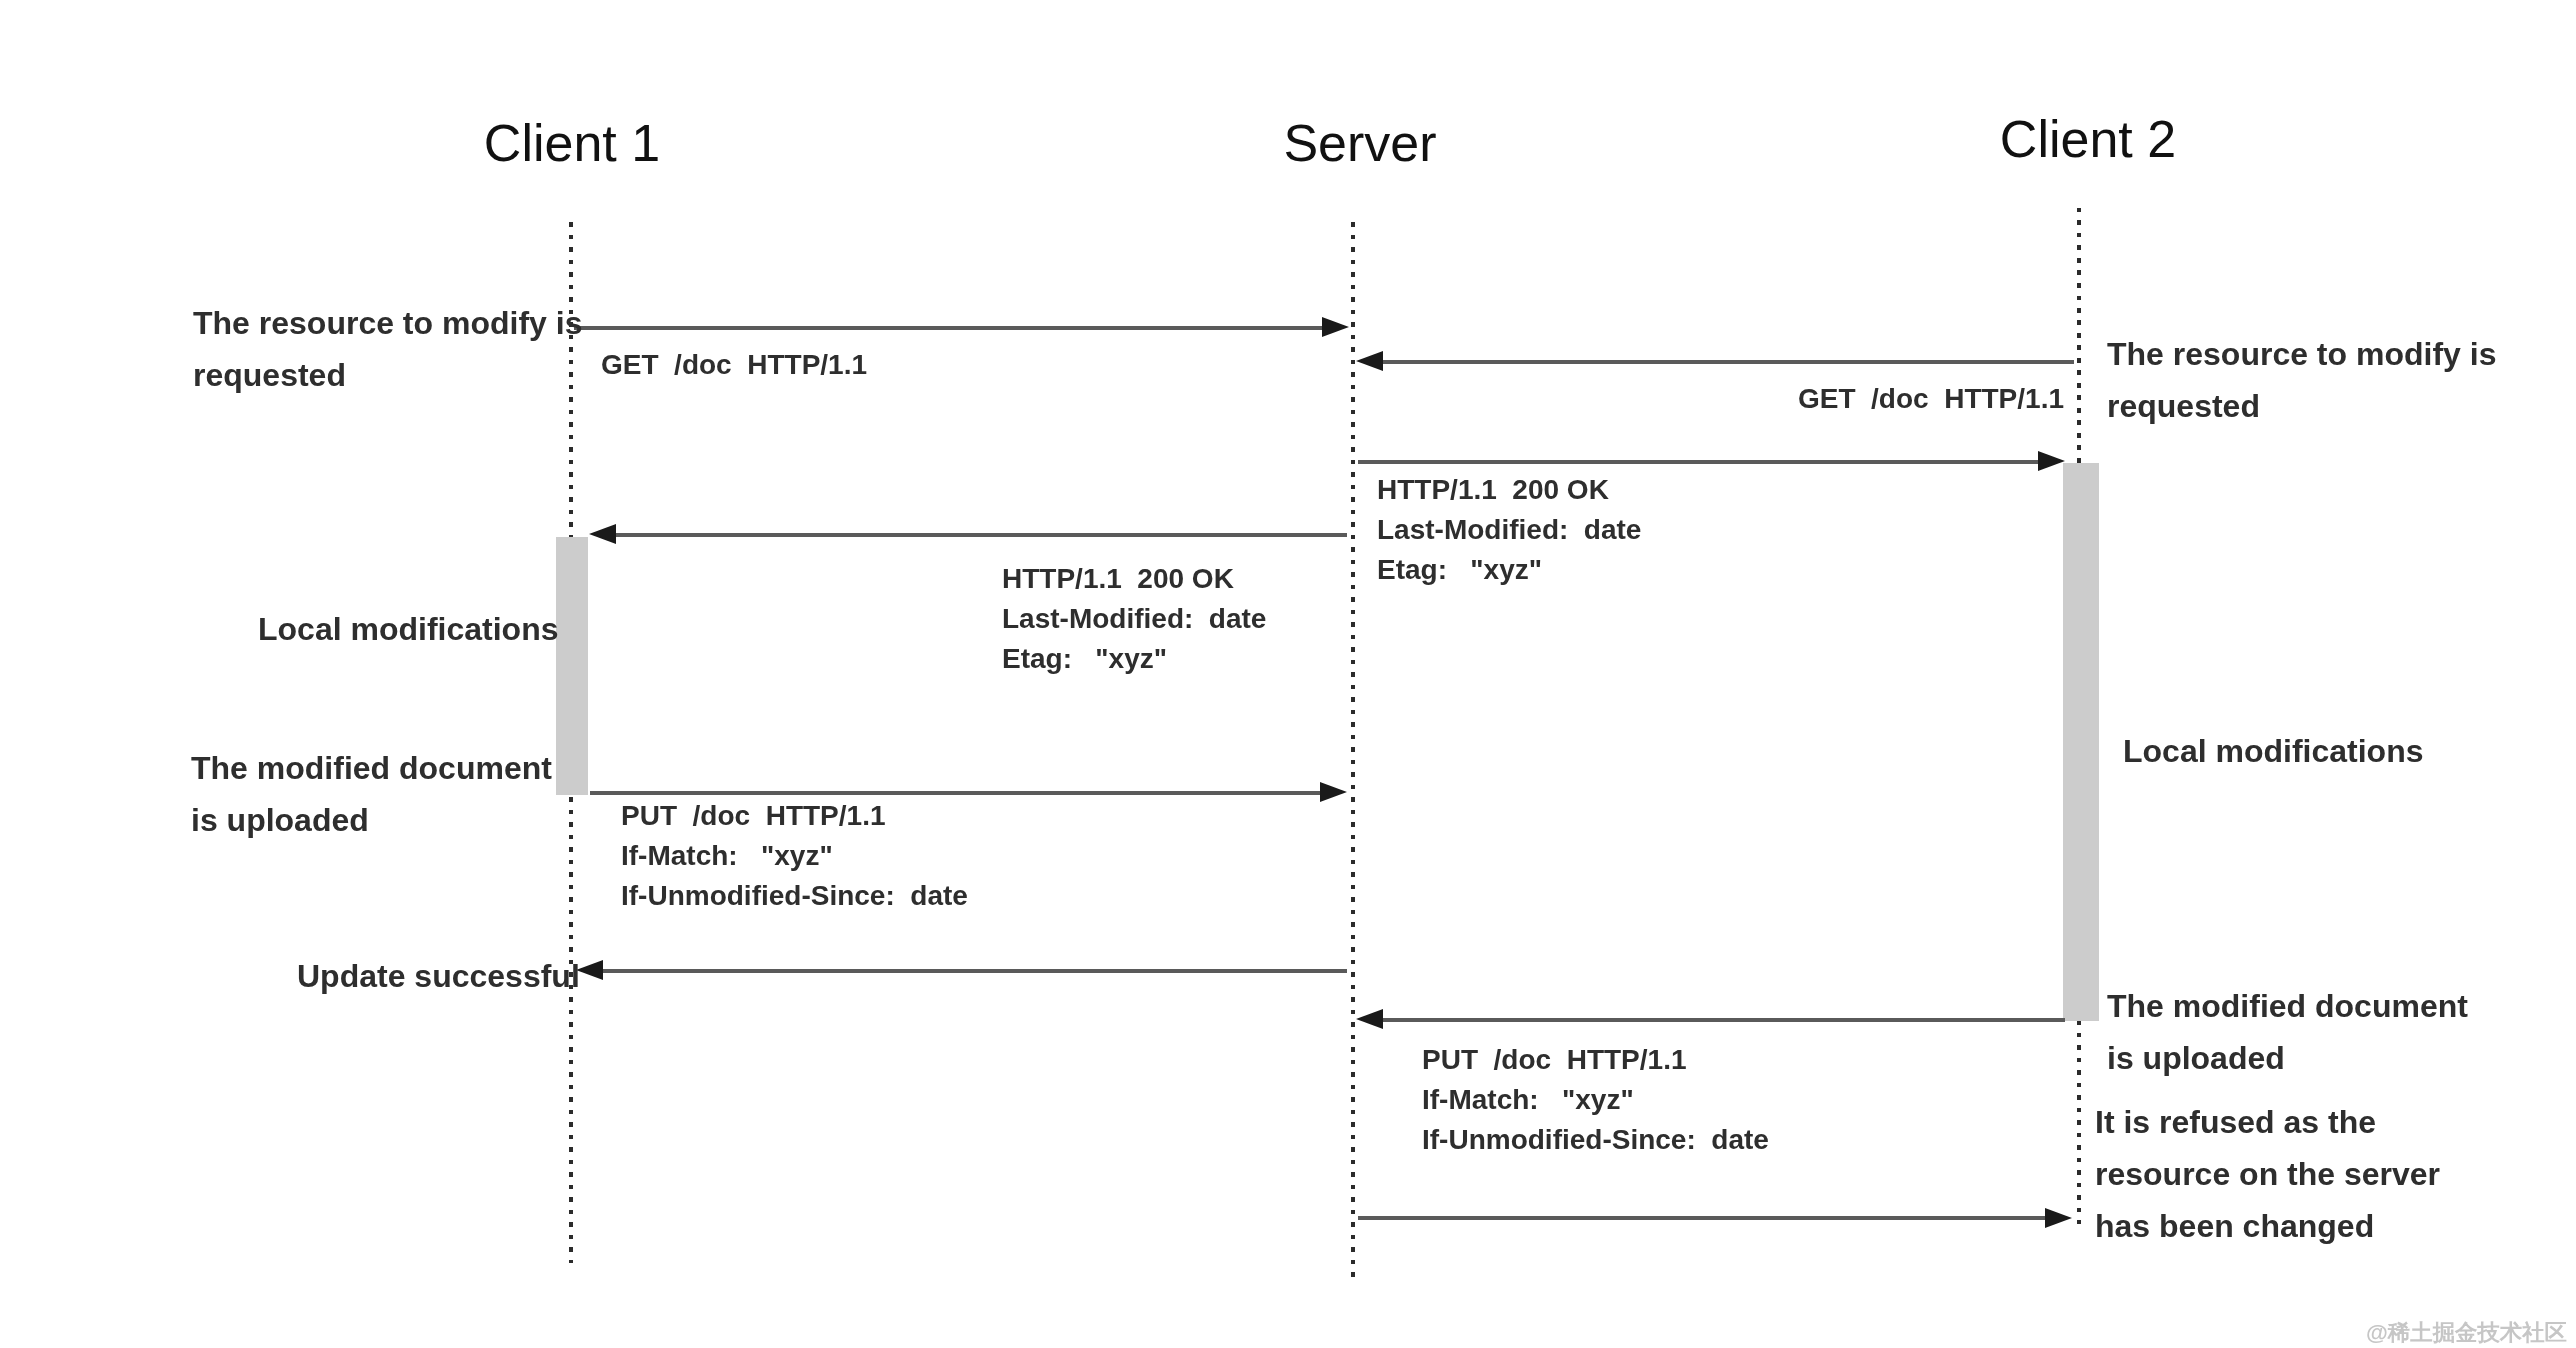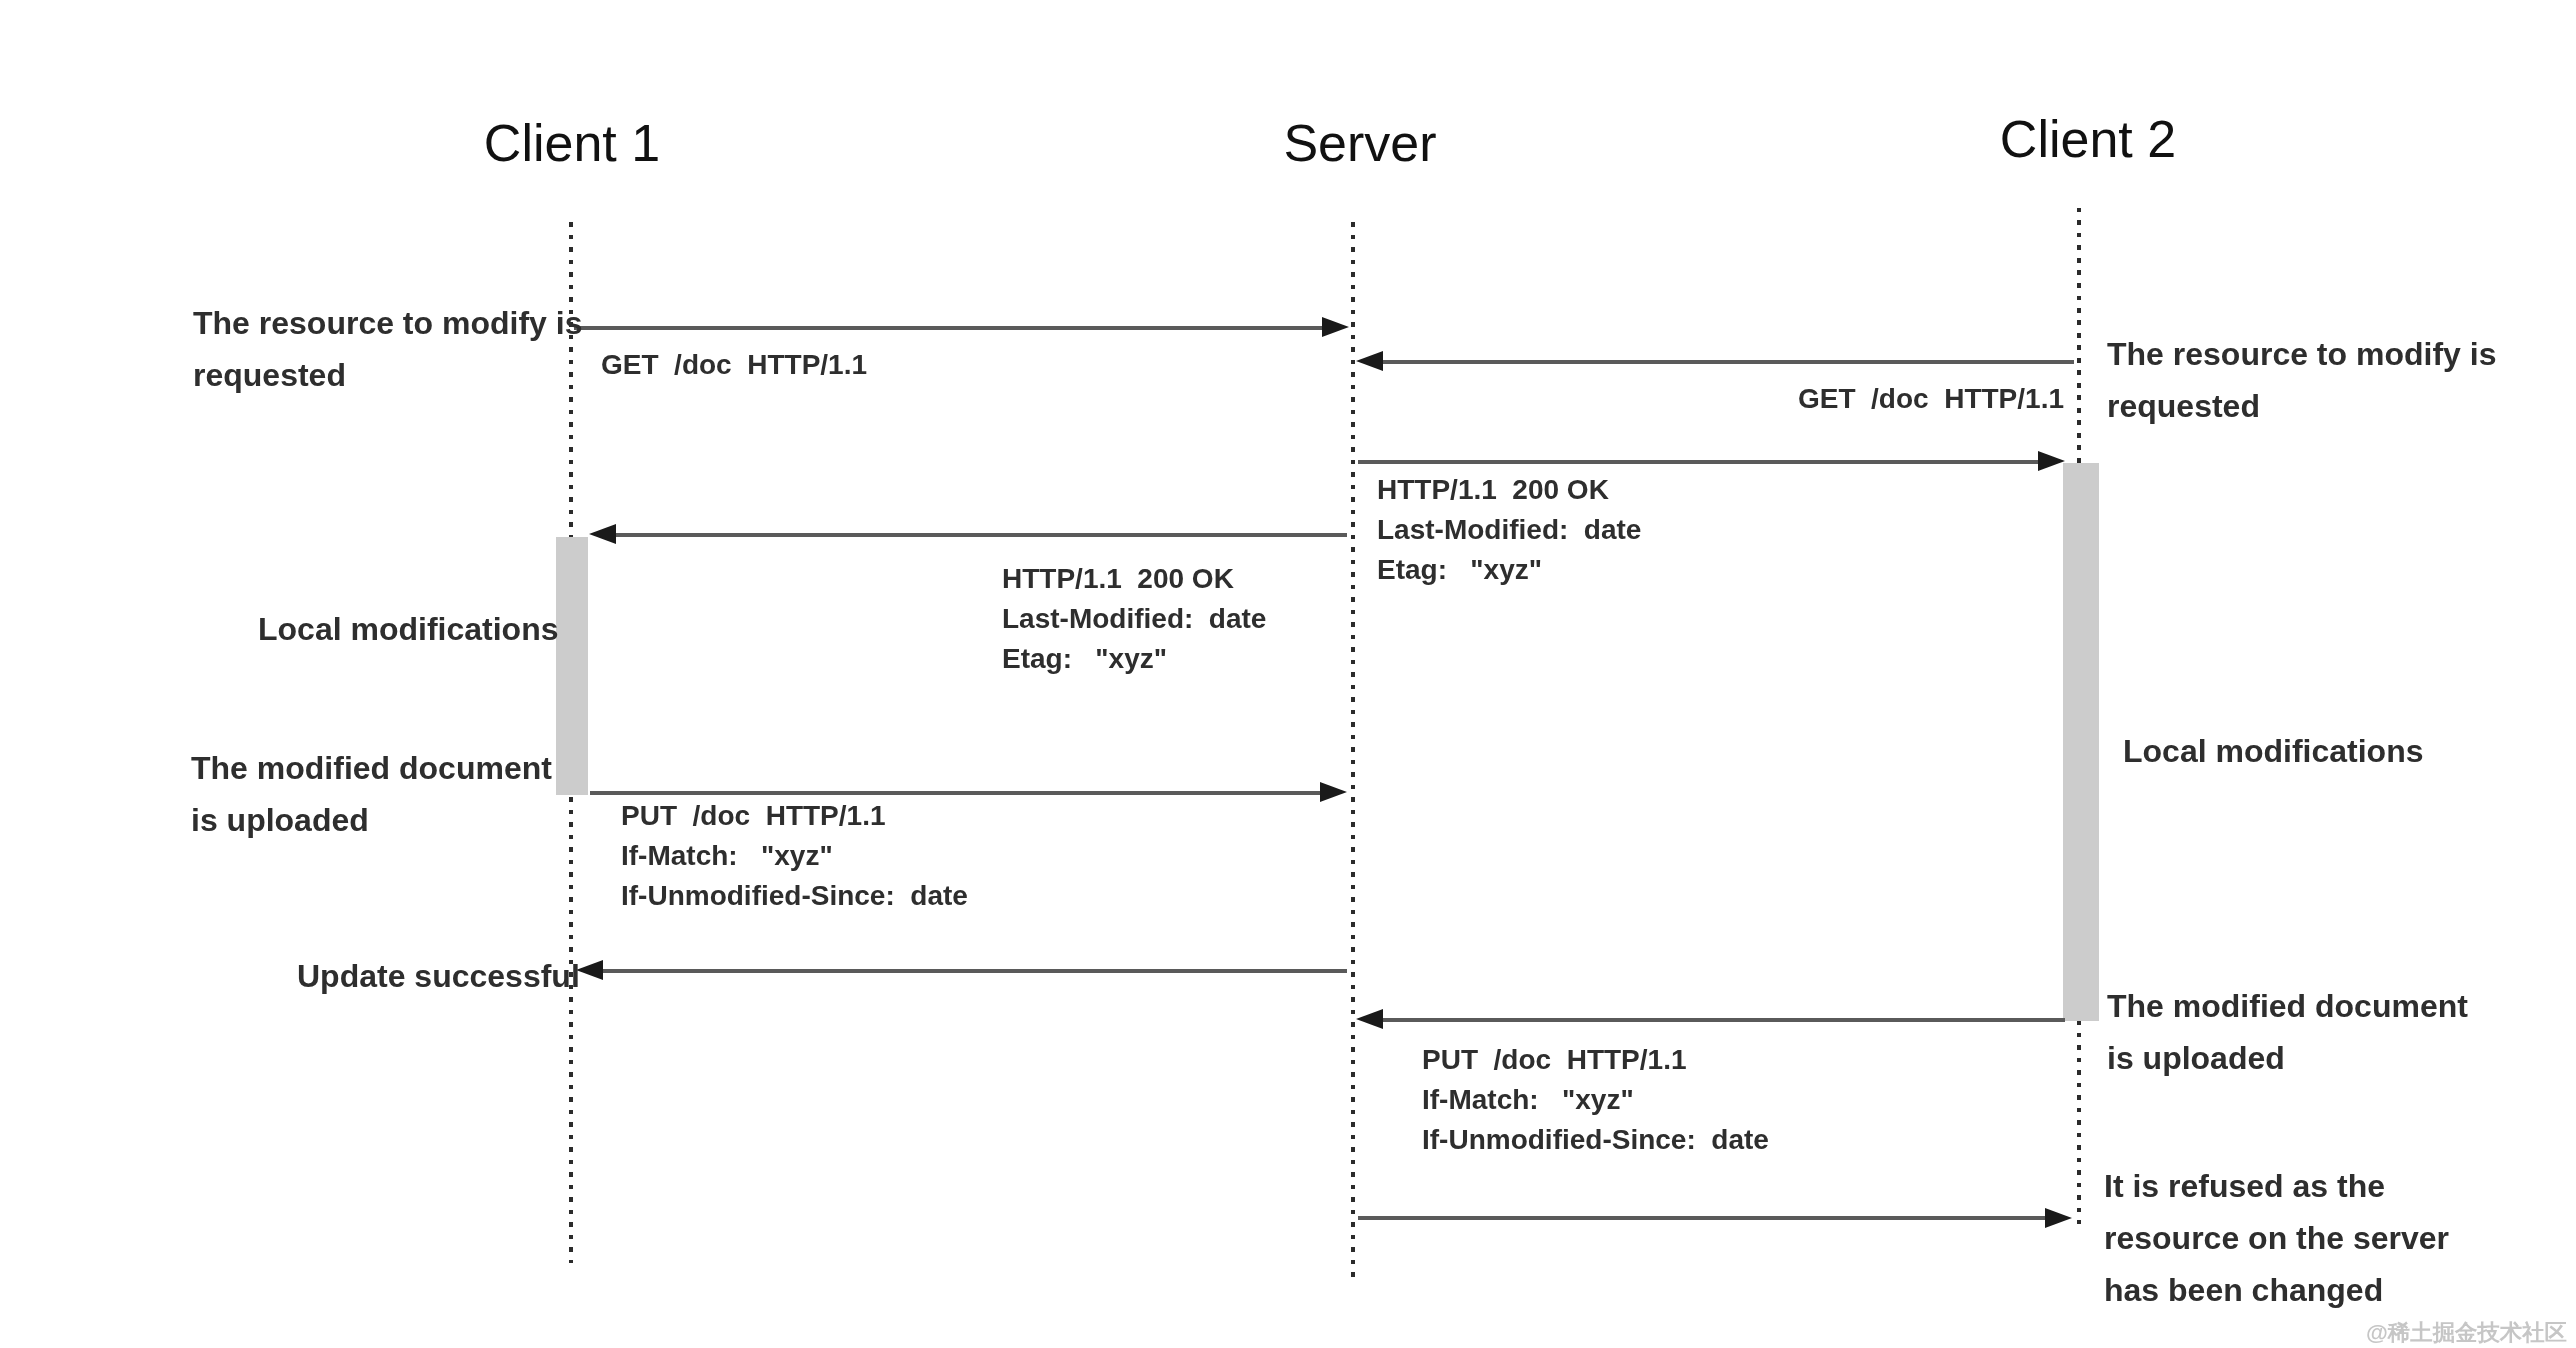--- a/index.html
+++ b/index.html
@@ -125,20 +125,20 @@
   <div class="note" style="left:258px; top:603px;">Local modifications</div>
   <div class="note" style="left:191px; top:742px;">The modified document
 is uploaded</div>
   <div class="note" style="left:297px; top:950px;">Update successful</div>
 
   <div class="note" style="left:2107px; top:328px;">The resource to modify is
 requested</div>
   <div class="note" style="left:2123px; top:725px;">Local modifications</div>
   <div class="note" style="left:2107px; top:980px;">The modified document
 is uploaded</div>
-  <div class="note" style="left:2095px; top:1160px;margin-left:9px;">It is refused as the
+  <div class="note" style="left:2095px; top:1096px;">It is refused as the
 resource on the server
 has been changed</div>
 
   <div class="watermark" style="right:9px; top:1317px;">@稀土掘金技术社区</div>
 
 </div>
 
 
 </body></html>

